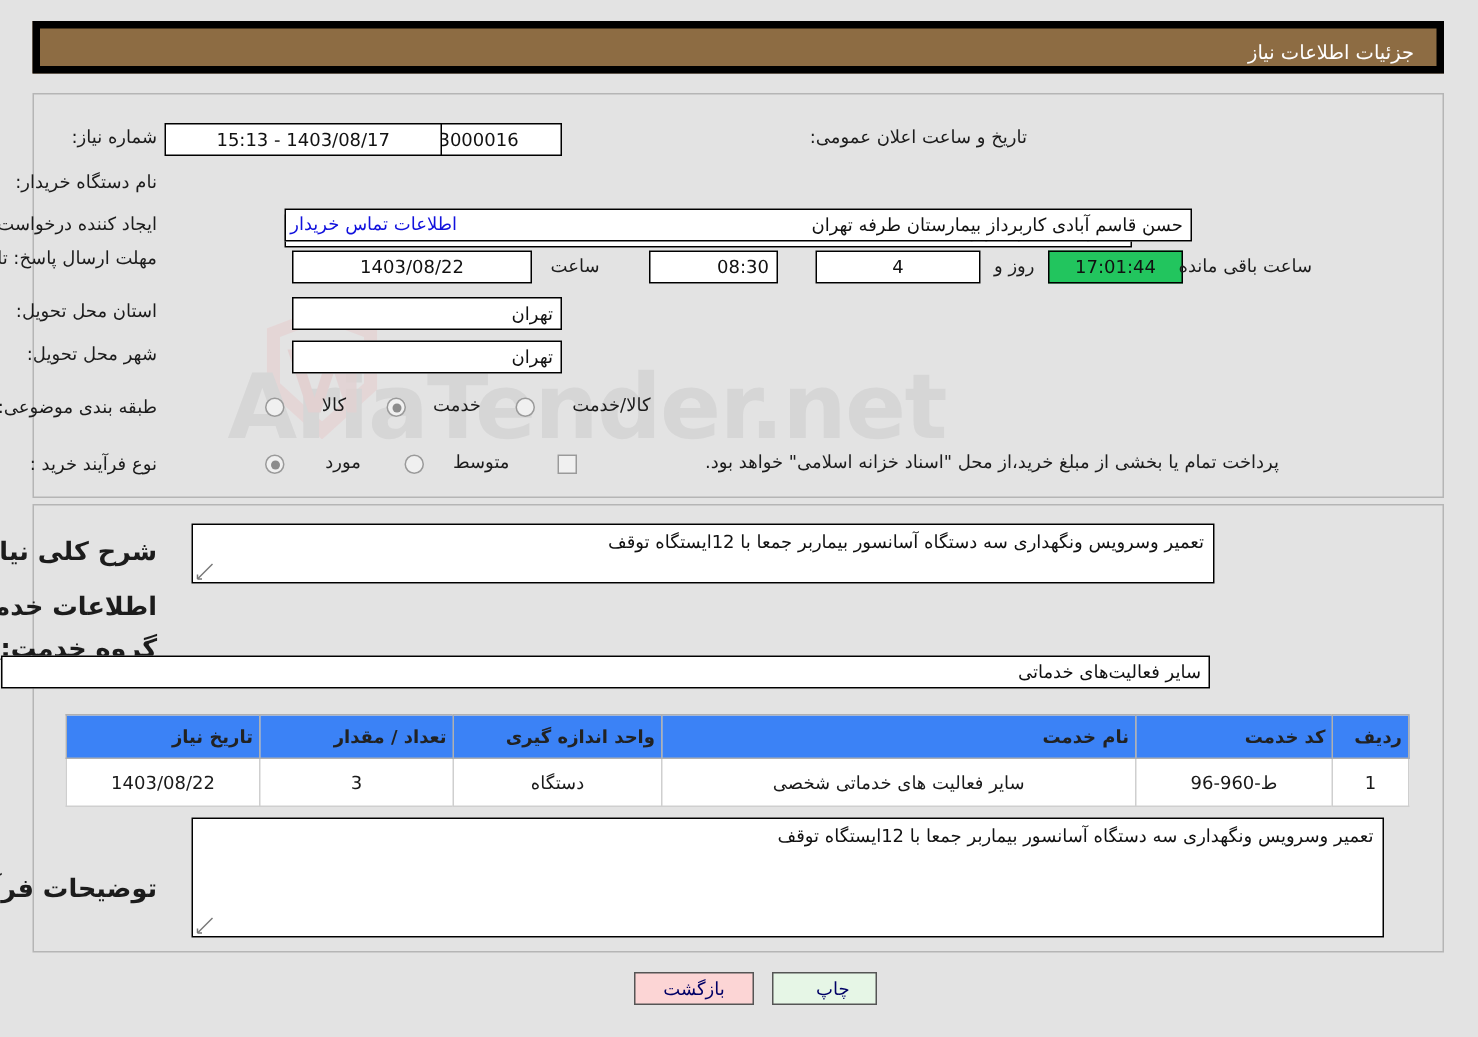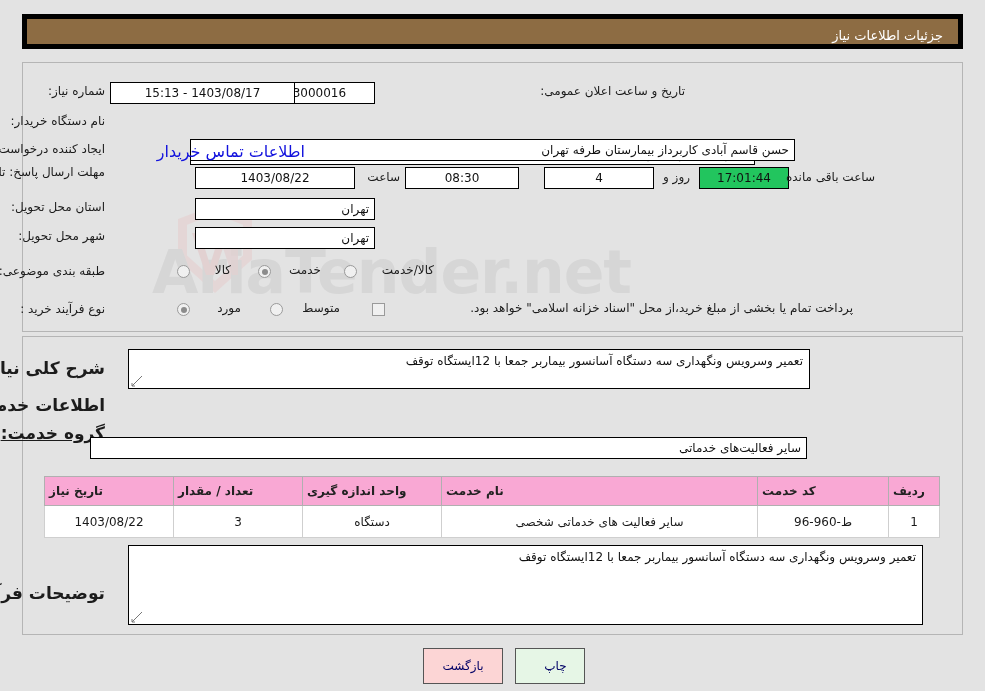--- a/index.html
+++ b/index.html
@@ -119,21 +119,21 @@
     white-space: nowrap;
     overflow: hidden;
     z-index: 3;
   }
   .fld.center { text-align: center; }
   .fld.rtlv   { text-align: right; }
   .fld.cream  { background: #22c55e; }
   .link {
     position: absolute;
     color: #1111dd;
-    font-size: 16px;
+    font-size: 12px;
     text-decoration: none;
     cursor: pointer;
     white-space: nowrap;
     z-index: 3;
   }
 
   
   .radio {
     position: absolute;
     width: 13px;
@@ -190,42 +190,42 @@
     position: absolute;
     top: 476px;
     right: 45px;
     width: 896px;
     border-collapse: collapse;
     font-size: 12px;
     z-index: 3;
     background: #ffffff;
   }
   #svc-table th {
-    background: #f9a8d4;
+    background: #3b82f6;
     border: 1px solid #b0b0b0;
     font-weight: bold;
     color: #222;
     height: 24px;
     padding: 2px 4px;
-    text-align: left;
+    text-align: right;
     font-size: 12px;
   }
   #svc-table td {
     background: #ffffff;
     border: 1px solid #cfcfcf;
     height: 27px;
     padding: 2px 4px;
     text-align: center;
     color: #1a1a1a;
   }
 
   
   .btn {
     position: absolute;
-    height: 36px;
+    height: 22px;
     border: 1px solid #555555;
     box-sizing: border-box;
     font-family: "DejaVu Sans", "Liberation Sans", sans-serif;
     font-size: 12px;
     color: #000066;
     cursor: pointer;
     padding: 0;
     line-height: 20px;
     z-index: 3;
   }
@@ -258,21 +258,21 @@
 <span class="lbl" style="top:114px; right:880px;">نام دستگاه خریدار:</span>
 <div class="fld rtlv" style="top:111px; right:230px; width:565px;margin-top:32px;">بیمارستان طرفه تهران</div>
 
 <span class="lbl" style="top:142px; right:880px;">ایجاد کننده درخواست:</span>
 <div class="fld rtlv" style="top:139px; right:190px; width:605px;">حسن قاسم آبادی کاربرداز بیمارستان طرفه تهران</div>
 <a class="link" style="top:142px; right:680px; left:110px;">اطلاعات تماس خریدار</a>
 
 <span class="lbl" style="top:165px; right:880px;">مهلت ارسال پاسخ: تا تاریخ:</span>
 <div class="fld center" style="top:167px; right:630px; width:160px;">1403/08/22</div>
 <span class="lbl" style="top:170px; right:585px;">ساعت</span>
-<div class="fld center" style="top:167px; right:466px; width:114px;">08:30</div>
+<div class="fld center" style="top:167px; right:466px; width:86px;text-align:right;">08:30</div>
 <div class="fld center" style="top:167px; right:331px; width:110px;">4</div>
 <span class="lbl" style="top:170px; right:295px;">روز و</span>
 <div class="fld center cream" style="top:167px; right:196px; width:90px;">17:01:44</div>
 <span class="lbl" style="top:170px; right:110px;">ساعت باقی مانده</span>
 
 <span class="lbl" style="top:200px; right:880px;">استان محل تحویل:</span>
 <div class="fld rtlv" style="top:198px; right:610px; width:180px;">تهران</div>
 
 <span class="lbl" style="top:229px; right:880px;text-align:center;">شهر محل تحویل:</span>
 <div class="fld rtlv" style="top:227px; right:610px; width:180px;">تهران</div>
@@ -300,21 +300,21 @@
   <span>تعمیر وسرویس ونگهداری سه دستگاه آسانسور بیماربر جمعا با 12ایستگاه توقف</span>
   <svg class="grip" viewBox="0 0 12 12">
     <path d="M1 11 L11 1" stroke="#777" stroke-width="1" fill="none"></path>
     <path d="M1 11 L4 11 M1 11 L1 8" stroke="#777" stroke-width="1" fill="none"></path>
   </svg>
 </div>
 
 <span class="lbl lbl-bold" style="top:395px; right:880px;">اطلاعات خدمات مورد نیاز</span>
 
 <span class="lbl lbl-bold" style="top:423px; right:880px;text-decoration:underline;">گروه خدمت:</span>
-<div class="fld rtlv" style="top:437px; right:178px; width:717px;">سایر فعالیت‌های خدماتی</div>
+<div class="fld rtlv" style="top:437px; right:178px; width:806px;">سایر فعالیت‌های خدماتی</div>
 
 <table id="svc-table">
   <thead>
     <tr>
       <th style="width:42px;">ردیف</th>
       <th style="width:122px;">کد خدمت</th>
       <th>نام خدمت</th>
       <th style="width:130px;">واحد اندازه گیری</th>
       <th style="width:120px;">تعداد / مقدار</th>
       <th style="width:120px;">تاریخ نیاز</th>

